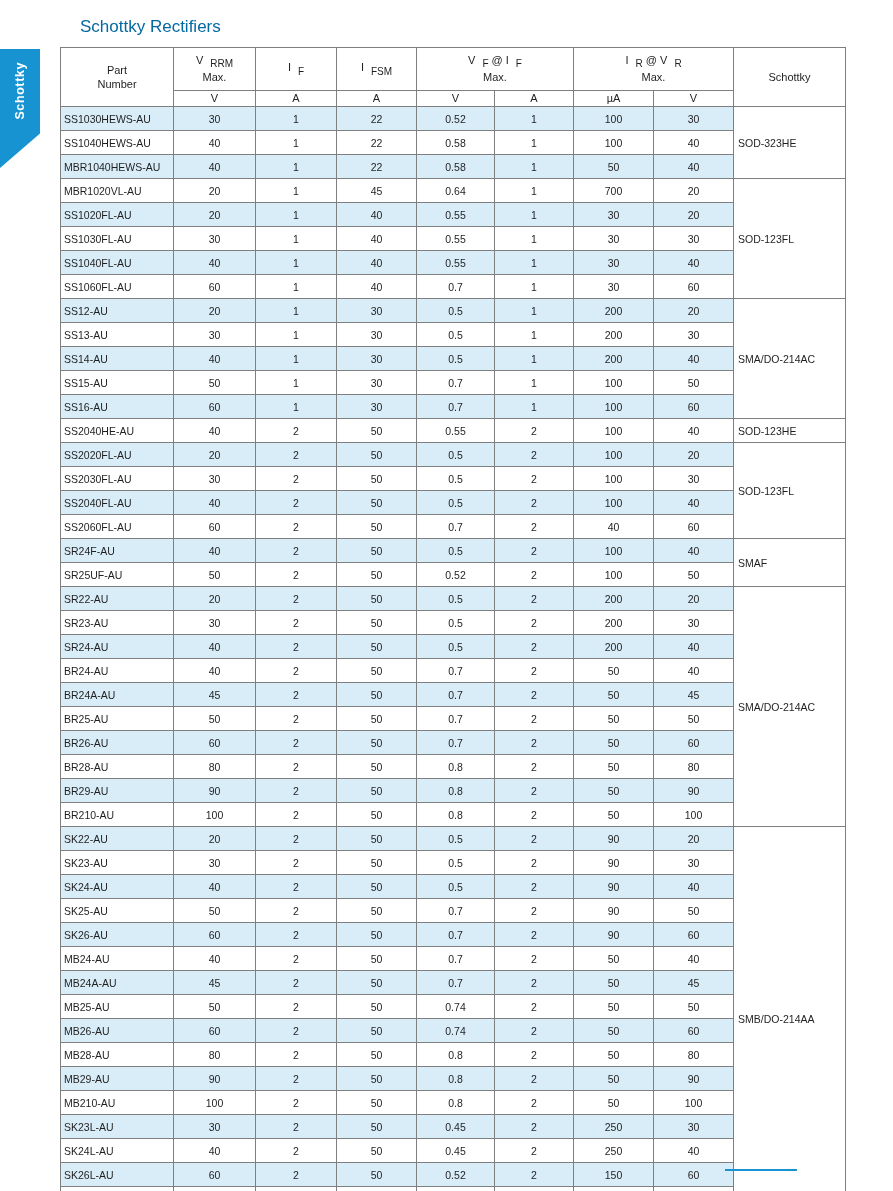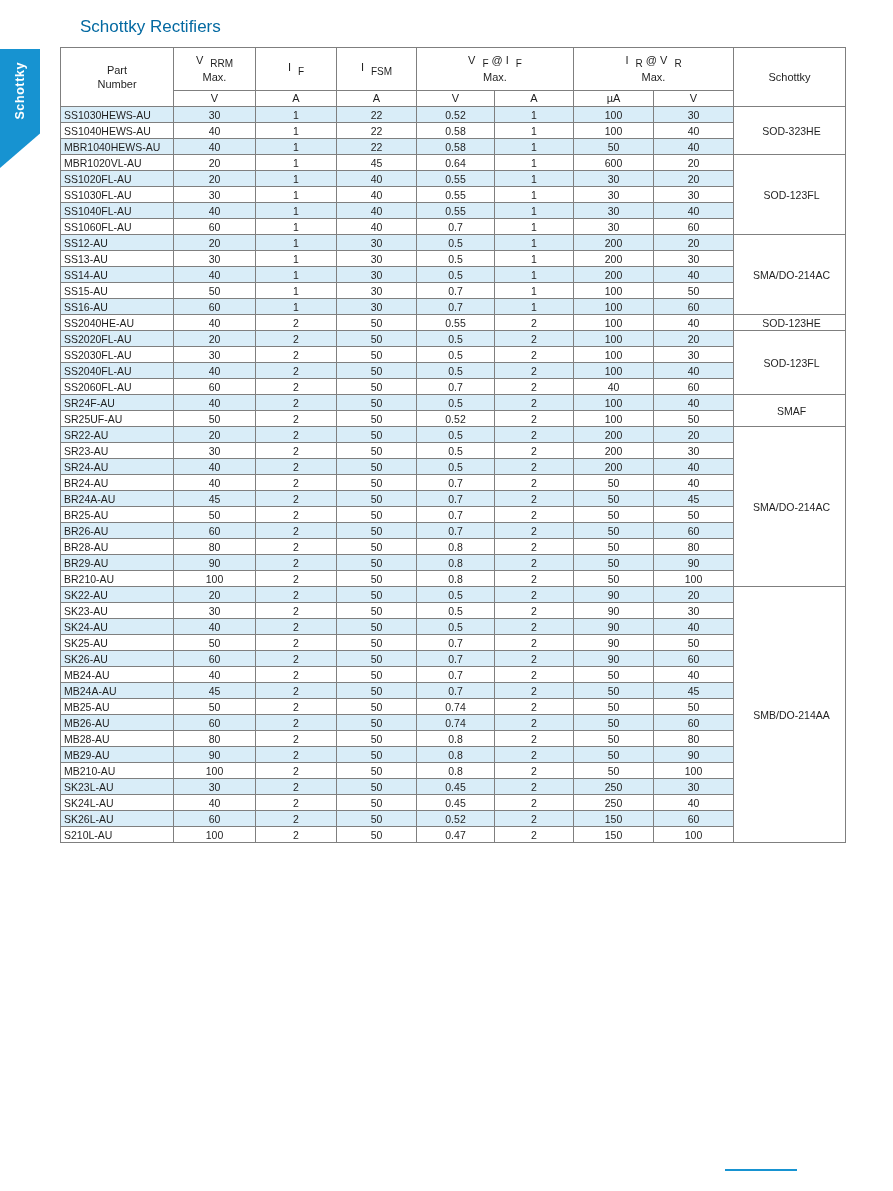--- a/index.html
+++ b/index.html
@@ -39,25 +39,25 @@
   table.spec td,table.spec th{
     border:1px solid #7f7f7f;
     padding:0;vertical-align:middle;
     font-weight:normal;
     overflow:hidden;white-space:nowrap;
   }
   thead th{background:#ffffff;font-size:11px;line-height:1.3;text-align:center;}
   thead tr.main{height:43px;}
   thead tr.units{height:16px;}
   thead sub{font-size:10px;margin-left:7px;}
-  tbody tr{height:16px;}
+  tbody tr{height:24px;}
   tbody td{text-align:center;}
   tbody td.part{text-align:left;padding-left:3px;}
   tbody tr:nth-child(odd) td{background:#d9edf8;}
-  tbody td.pkg{background:#ffffff !important;text-align:center;padding-left:4px;}
+  tbody td.pkg{background:#ffffff !important;text-align:left;padding-left:4px;}
   
   .footer-rule{
     position:absolute;left:725px;top:1169px;width:72px;height:2px;
     background:#1793d1;
   }
 </style>
 </head>
 <body>
 
 <div class="page">
@@ -152,21 +152,21 @@
           <td>50</td>
           <td>40</td>
         </tr>
         <tr>
           <td class="part">MBR1020VL-AU</td>
           <td>20</td>
           <td>1</td>
           <td>45</td>
           <td>0.64</td>
           <td>1</td>
-          <td>600</td>
+          <td>700</td>
           <td>20</td>
           <td rowspan="5" class="pkg">SOD-123FL</td>
         </tr>
         <tr>
           <td class="part">SS1020FL-AU</td>
           <td>20</td>
           <td>1</td>
           <td>40</td>
           <td>0.55</td>
           <td>1</td>

